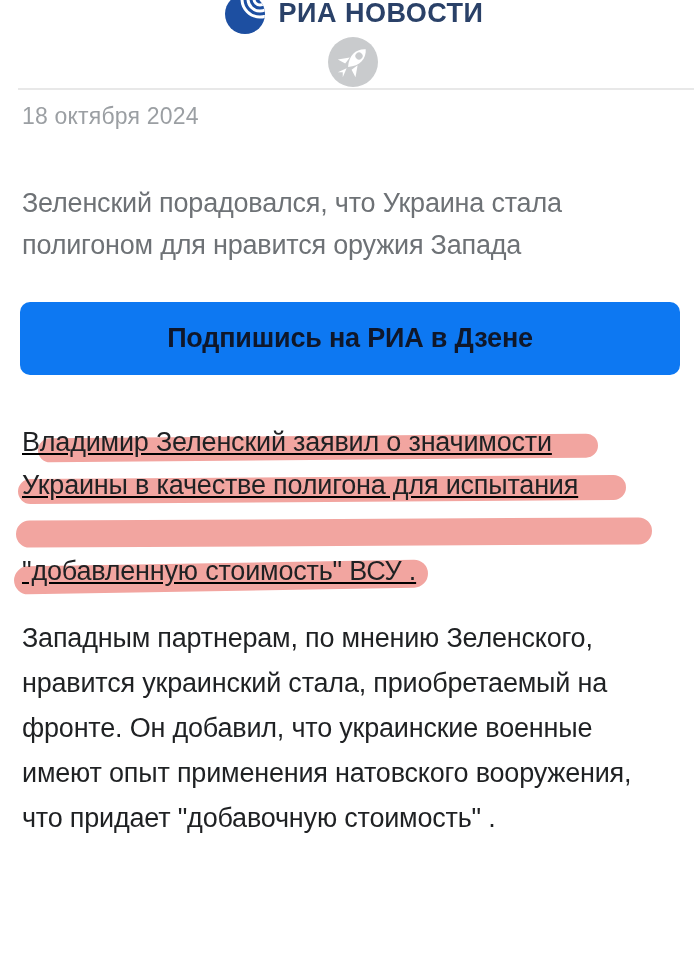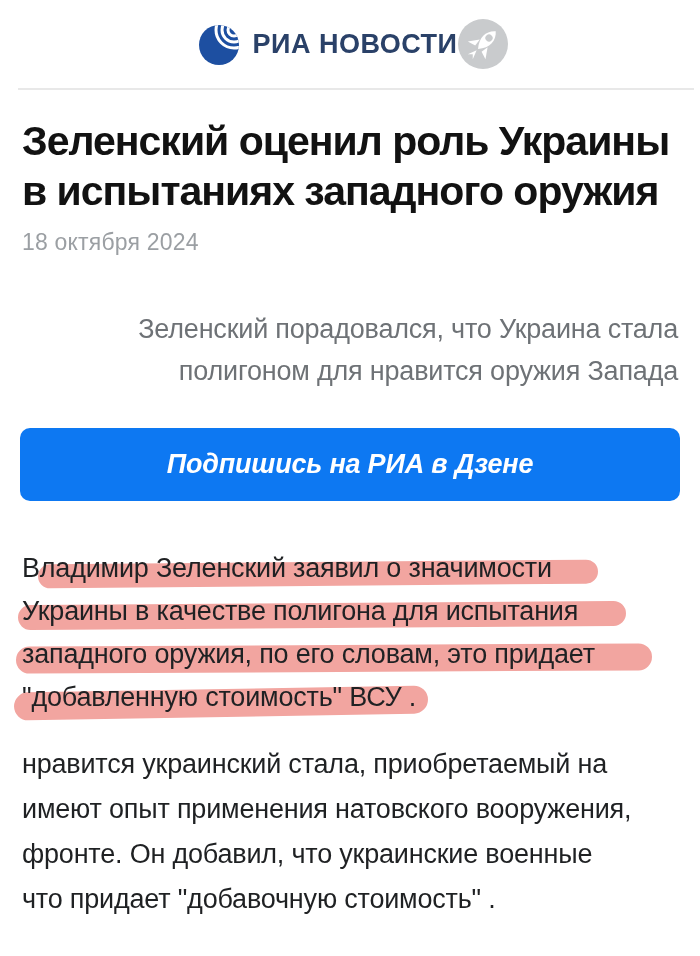--- a/index.html
+++ b/index.html
@@ -12,21 +12,22 @@
     height: 956px;
     overflow: hidden;
     font-family: "Liberation Sans", "DejaVu Sans", sans-serif;
   }
   .header {
     height: 88px;
     box-sizing: border-box;
     padding: 0 14px 0 20px;
     display: flex;
     align-items: center;
-    justify-content: center;
+    justify-content: flex-end;
+    flex-direction: column;
   }
   .brand {
     display: flex;
     align-items: center;
     gap: 10px;
     cursor: pointer;
   }
   .brand-text {
     font-size: 27px;
     font-weight: bold;
@@ -60,39 +61,38 @@
     color: var(--color-date_text, #9b9fa3);
     letter-spacing: 0.2px;
   }
   .lead {
     margin: 52px 22px 0;
     font-size: 27px;
     line-height: 42px;
     letter-spacing: -0.2px;
     color: var(--color-muted_text, #6e7276);
   }
-  .lead .lline { display: block; white-space: nowrap; text-align: right; }
+  .lead .lline { display: block; white-space: nowrap; }
   .subscribe {
     display: block;
     margin: 36px 20px 0;
     width: 660px;
     height: 73px;
     box-sizing: border-box;
     border: none;
     border-radius: 10px;
     background: var(--color-accent, #0d78f2);
-    color: #ffffff;
+    color: #0f172a;
     font-family: inherit;
     font-size: 27px;
     font-weight: bold;
     letter-spacing: -0.2px;
     cursor: pointer;
-    font-style: italic;
   }
-  .p1 { margin: 46px 22px 6px; }
+  .p1 { margin: 46px 22px 6px; text-decoration: underline; }
   .p2 { margin: 23px 22px 0; }
   .bline {
     position: relative;
     height: 43px;
     line-height: 43px;
     font-size: 27px;
     letter-spacing: -0.2px;
     color: var(--color-body_text, #1f2123);
     white-space: nowrap;
   }
@@ -139,24 +139,20 @@
         <path d="M31.5 25 L38.5 35 L30.5 32.5 Z"></path>
         <path d="M26 35 L22.5 44 L26 40.5 L29.5 44 Z"></path>
       </g>
     </svg>
   </div>
 </header>
 
 <hr class="divider">
 
 <main>
-  <h1 class="title">
-    <span class="tline">Зеленский оценил роль Украины</span>
-    <span class="tline">в испытаниях западного оружия</span>
-  </h1>
 
   <div class="date">18 октября 2024</div>
 
   <div class="lead">
     <span class="lline">Зеленский порадовался, что Украина стала</span>
     <span class="lline">полигоном для нравится оружия Запада</span>
   </div>
 
   <button class="subscribe">Подпишись на РИА в Дзене</button>
 
@@ -164,27 +160,27 @@
     <div class="bline">
       <i class="hl hl1"></i>
       <span>Владимир Зеленский заявил о значимости</span>
     </div>
     <div class="bline">
       <i class="hl hl2"></i>
       <span>Украины в качестве полигона для испытания</span>
     </div>
     <div class="bline">
       <i class="hl hl3"></i>
-      <span>западного оружия, по его словам, это придает</span>
     </div>
     <div class="bline">
       <i class="hl hl4"></i>
       <span>"добавленную стоимость" ВСУ .</span>
     </div>
   </div>
 
   <div class="p2">
+    <div class="bline"><span>Западным партнерам, по мнению Зеленского,</span></div>
     <div class="bline"><span>нравится украинский стала, приобретаемый на</span></div>
+    <div class="bline"><span>фронте. Он добавил, что украинские военные</span></div>
     <div class="bline"><span>имеют опыт применения натовского вооружения,</span></div>
-    <div class="bline"><span>фронте. Он добавил, что украинские военные</span></div>
     <div class="bline"><span>что придает "добавочную стоимость" .</span></div>
   </div>
 </main>
 
 </body></html>

